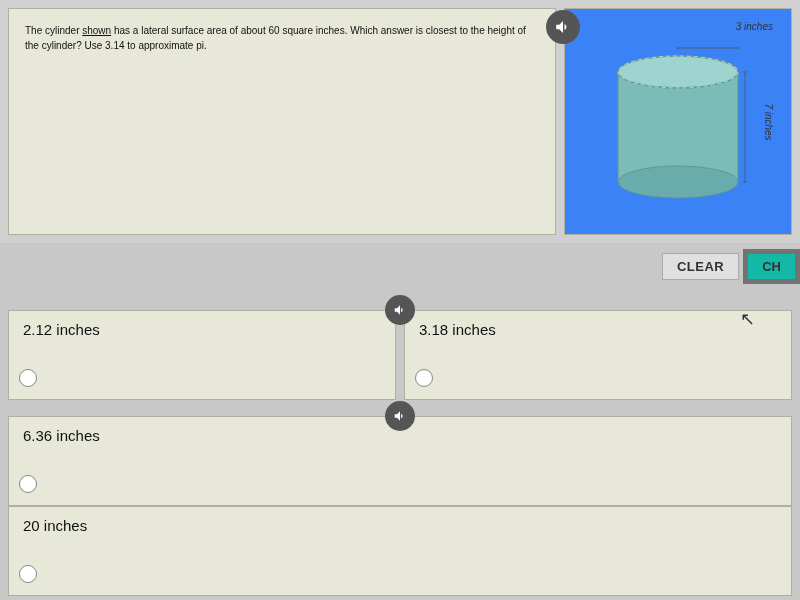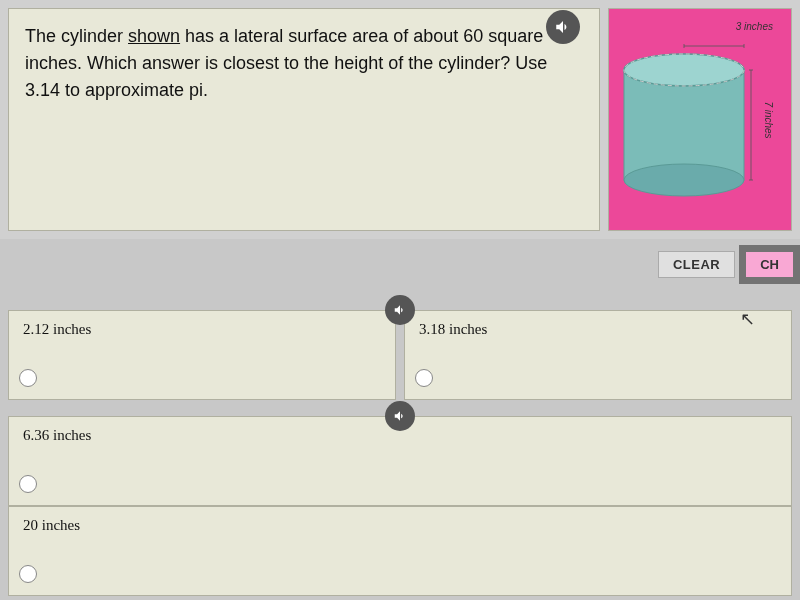--- a/index.html
+++ b/index.html
@@ -29,21 +29,21 @@
       gap: 8px;
       height: 255px;
       position: relative;
     }
 
     .question-text-box {
       background: #e8e8d8;
       border: 1px solid #b0b0a0;
       flex: 1;
       padding: 14px 16px;
-      font-size: 18px;
+      font-size: 10px;
       line-height: 1.5;
       color: #111;
       position: relative;
     }
 
     .question-text-box .underline {
       text-decoration: underline;
     }
 
     .audio-btn-top {
@@ -61,27 +61,27 @@
       z-index: 10;
     }
 
     .audio-btn-top svg {
       width: 18px;
       height: 18px;
       fill: white;
     }
 
     .cylinder-image-box {
-      width: 184px;
-      background: #ec4899;
+      width: 228px;
+      background: #3b82f6;
       border: 1px solid #b0b0a0;
       position: relative;
       display: flex;
       align-items: center;
-      justify-content: flex-start;
+      justify-content: center;
       overflow: hidden;
     }
 
     
     .label-3inches {
       position: absolute;
       top: 12px;
       right: 18px;
       font-size: 10px;
       color: #333;
@@ -114,38 +114,37 @@
       border: 1px solid #aaa;
       padding: 5px 14px;
       font-size: 13px;
       font-weight: bold;
       cursor: pointer;
       color: #333;
       letter-spacing: 0.5px;
     }
 
     .check-button {
-      background: #f9a8d4;
-      border: 7px solid #737373;
+      background: #14b8a6;
+      border: 5px solid #737373;
       padding: 5px 14px;
       font-size: 13px;
       font-weight: bold;
       cursor: pointer;
       color: #333;
     }
 
     .answer-cell {
       background: #e8e8d8;
       border: 1px solid #b0b0a0;
       margin: 4px;
       display: flex;
       flex-direction: column;
       position: relative;
       padding: 10px 14px;
-      font-family: Liberation Serif, serif;
     }
 
     .answer-label {
       font-size: 15px;
       font-weight: normal;
       color: #111;
       margin-bottom: 30px;
     }
 
     .answers-section {

